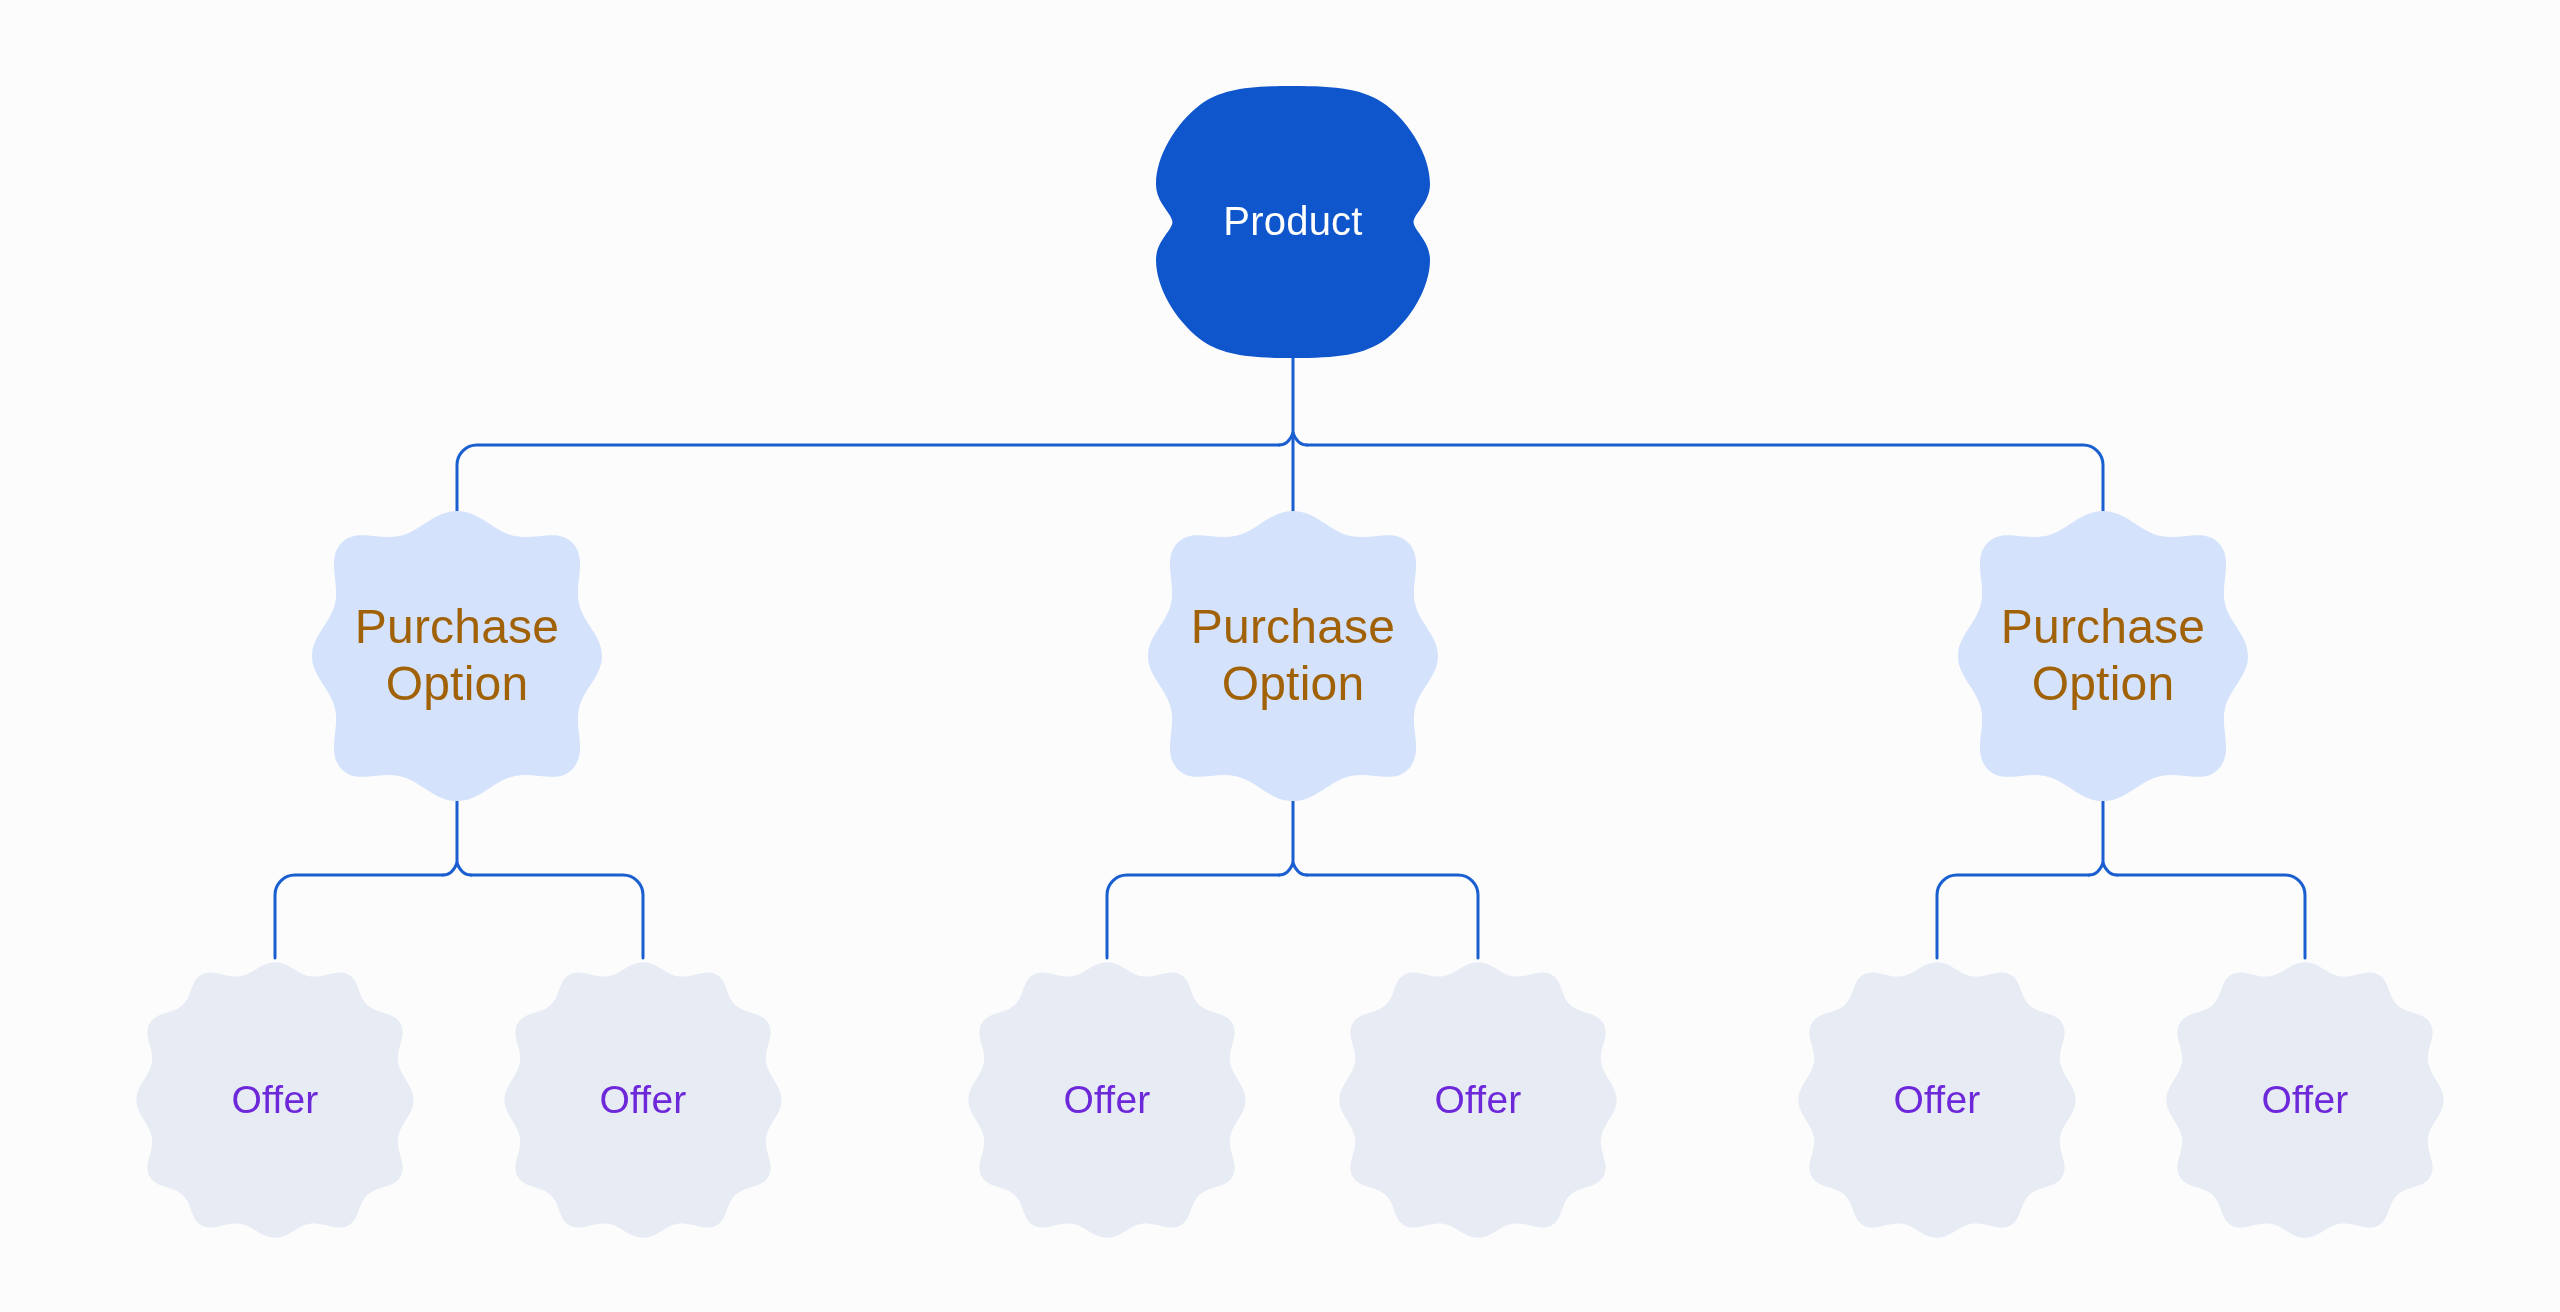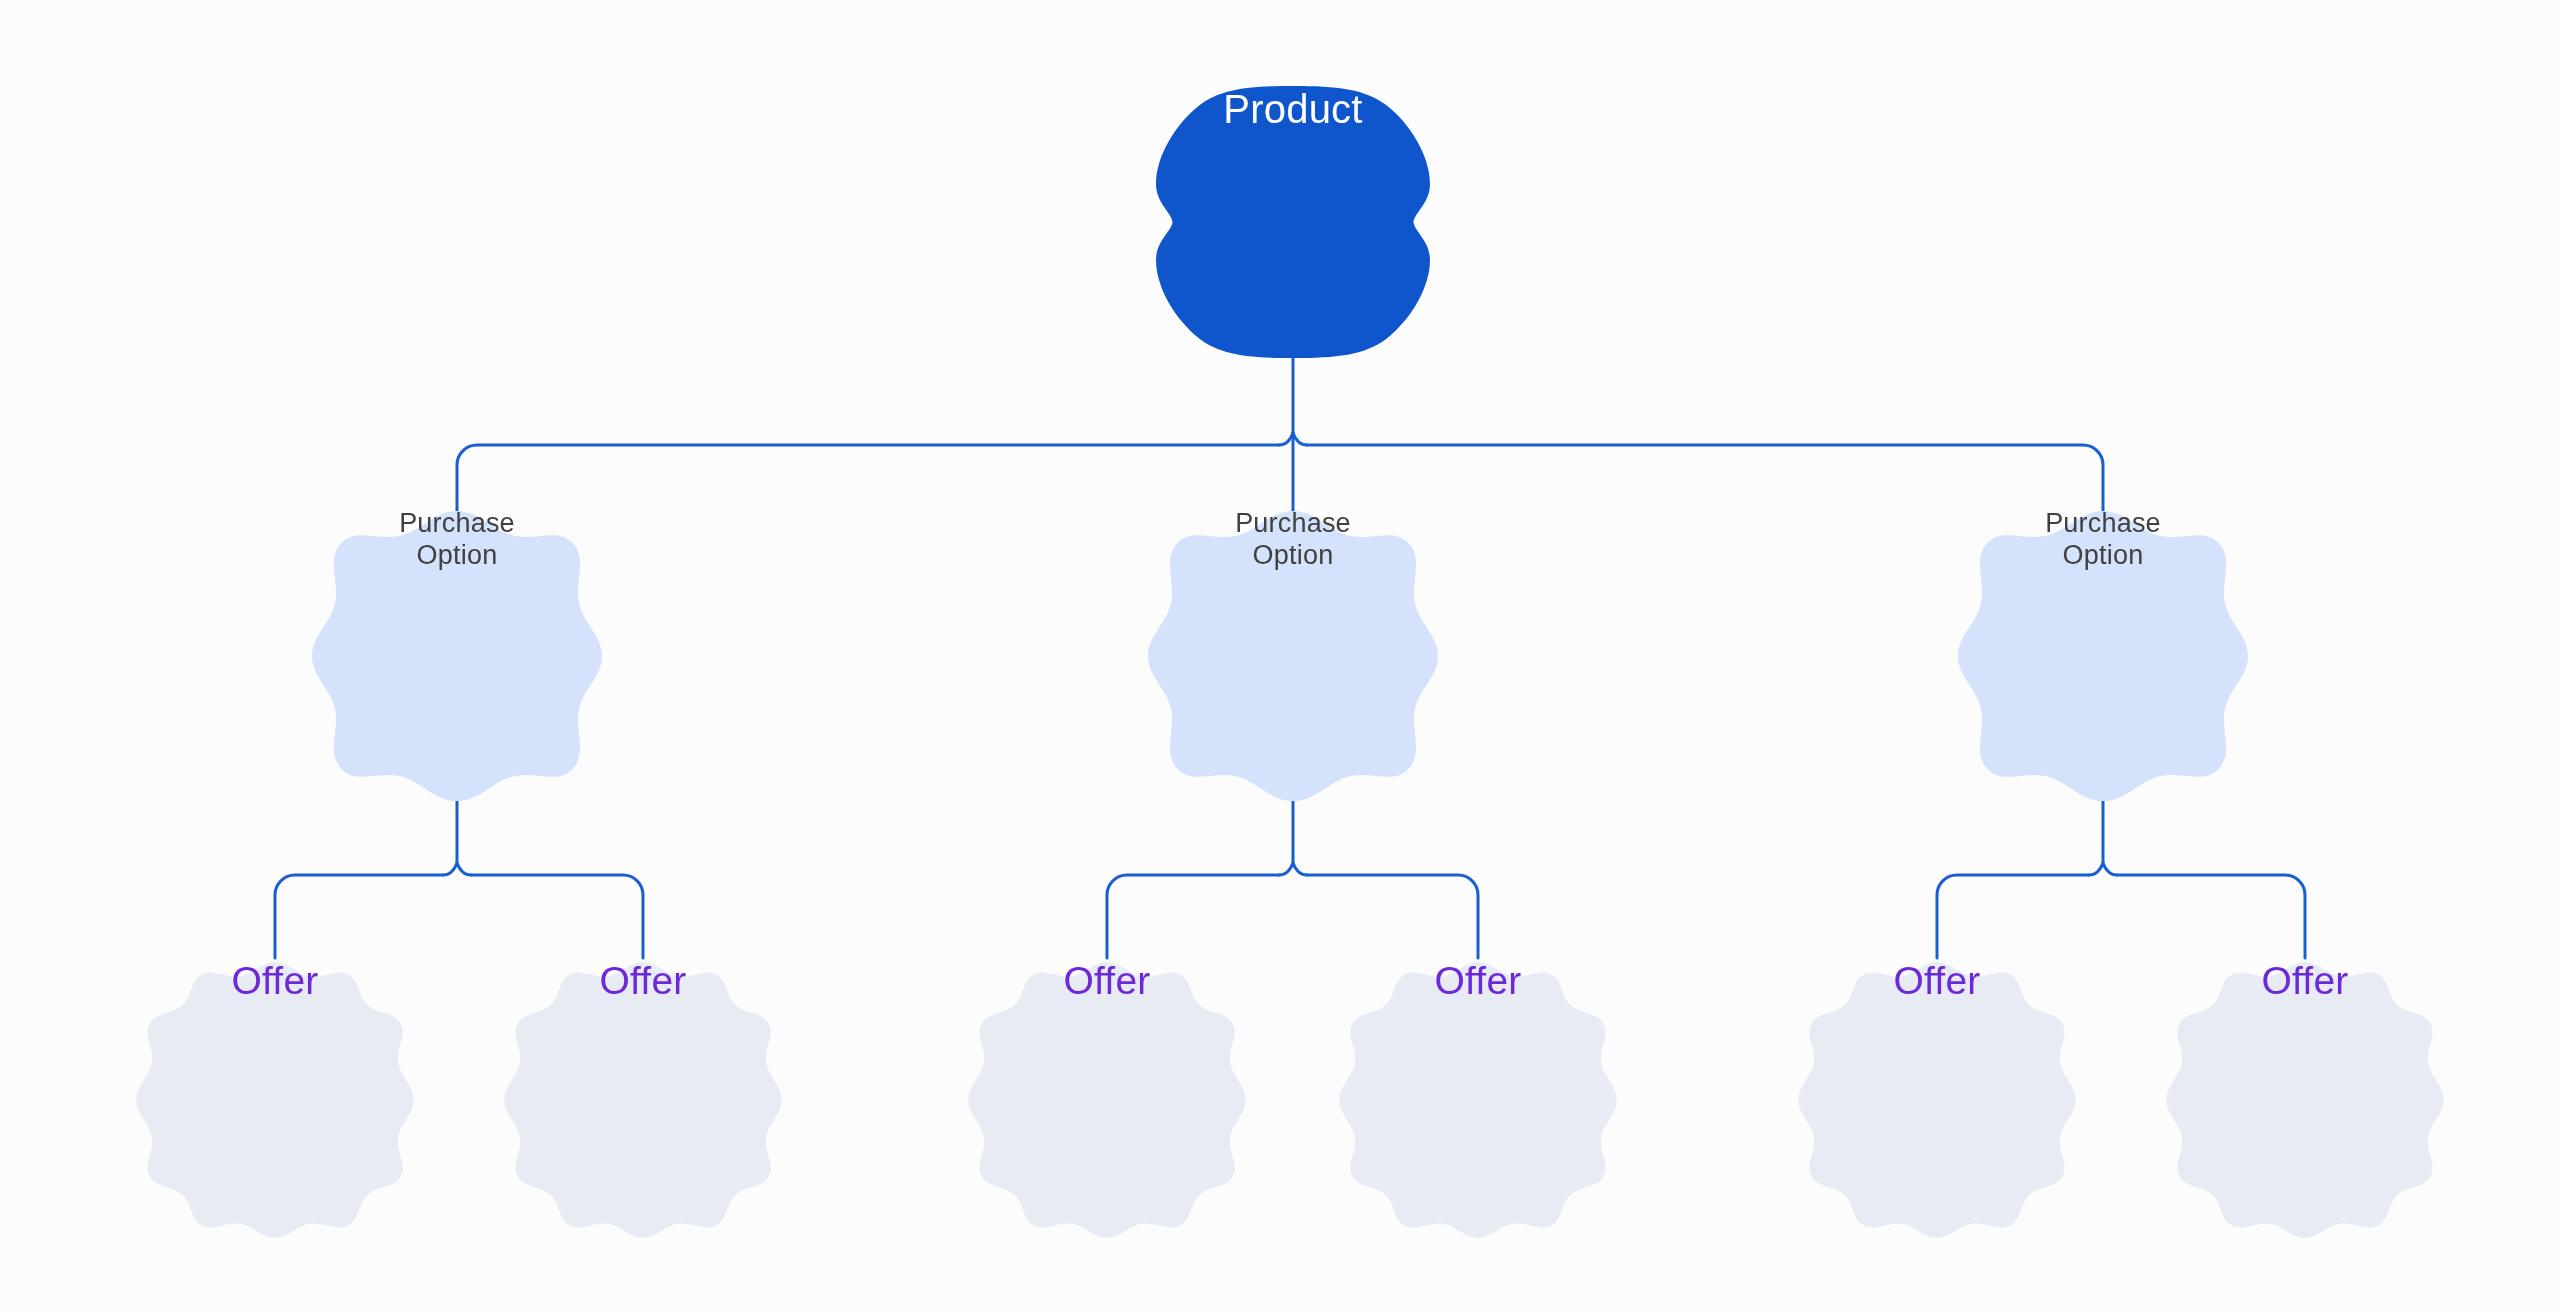--- a/index.html
+++ b/index.html
@@ -22,21 +22,21 @@
     position: absolute;
     left: 0;
     top: 0;
     width: 2560px;
     height: 1312px;
     pointer-events: none;
   }
   .node {
     position: absolute;
     display: flex;
-    align-items: flex-start;
+    align-items: center;
     justify-content: center;
     text-align: center;
     box-sizing: border-box;
   }
   .node .blob {
     position: absolute;
     left: 0;
     top: 0;
     width: 100%;
     height: 100%;
@@ -62,22 +62,22 @@
     color: #ffffff;
   }
 
   
   .node-option {
     width: 290px;
     height: 296px;
     top: 508px;
   }
   .node-option .label {
-    font-size: 27px;
-    color: #404040;
+    font-size: 48px;
+    color: #a16207;
   }
 
   
   .node-offer {
     width: 280px;
     height: 284px;
     top: 958px;
   }
   .node-offer .label {
     font-size: 39px;

